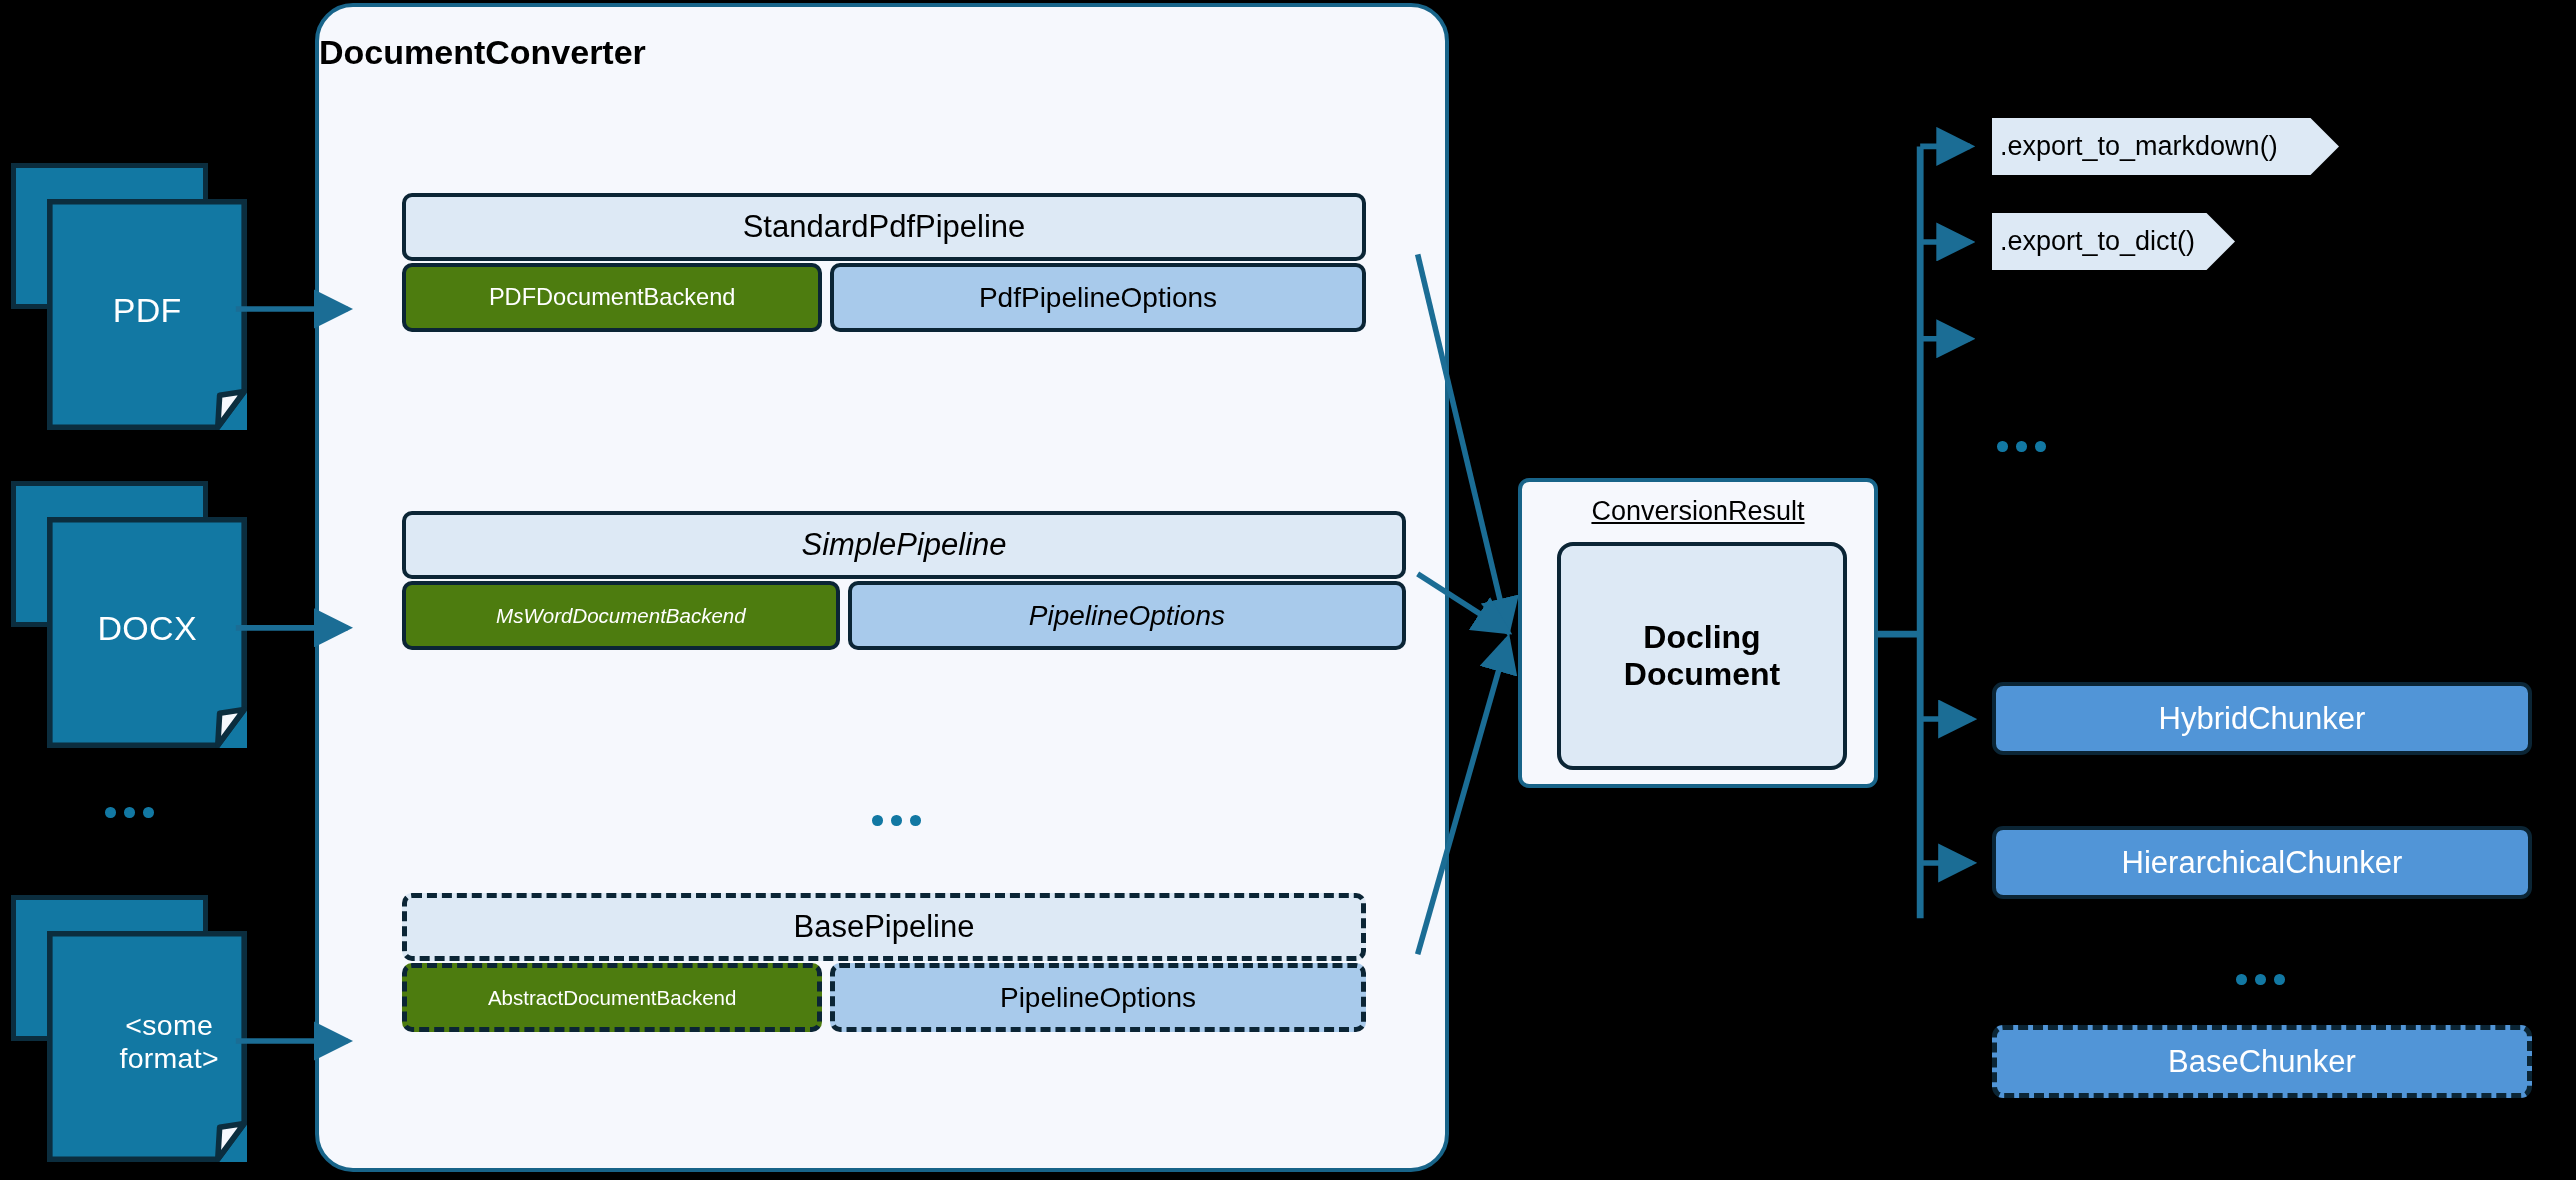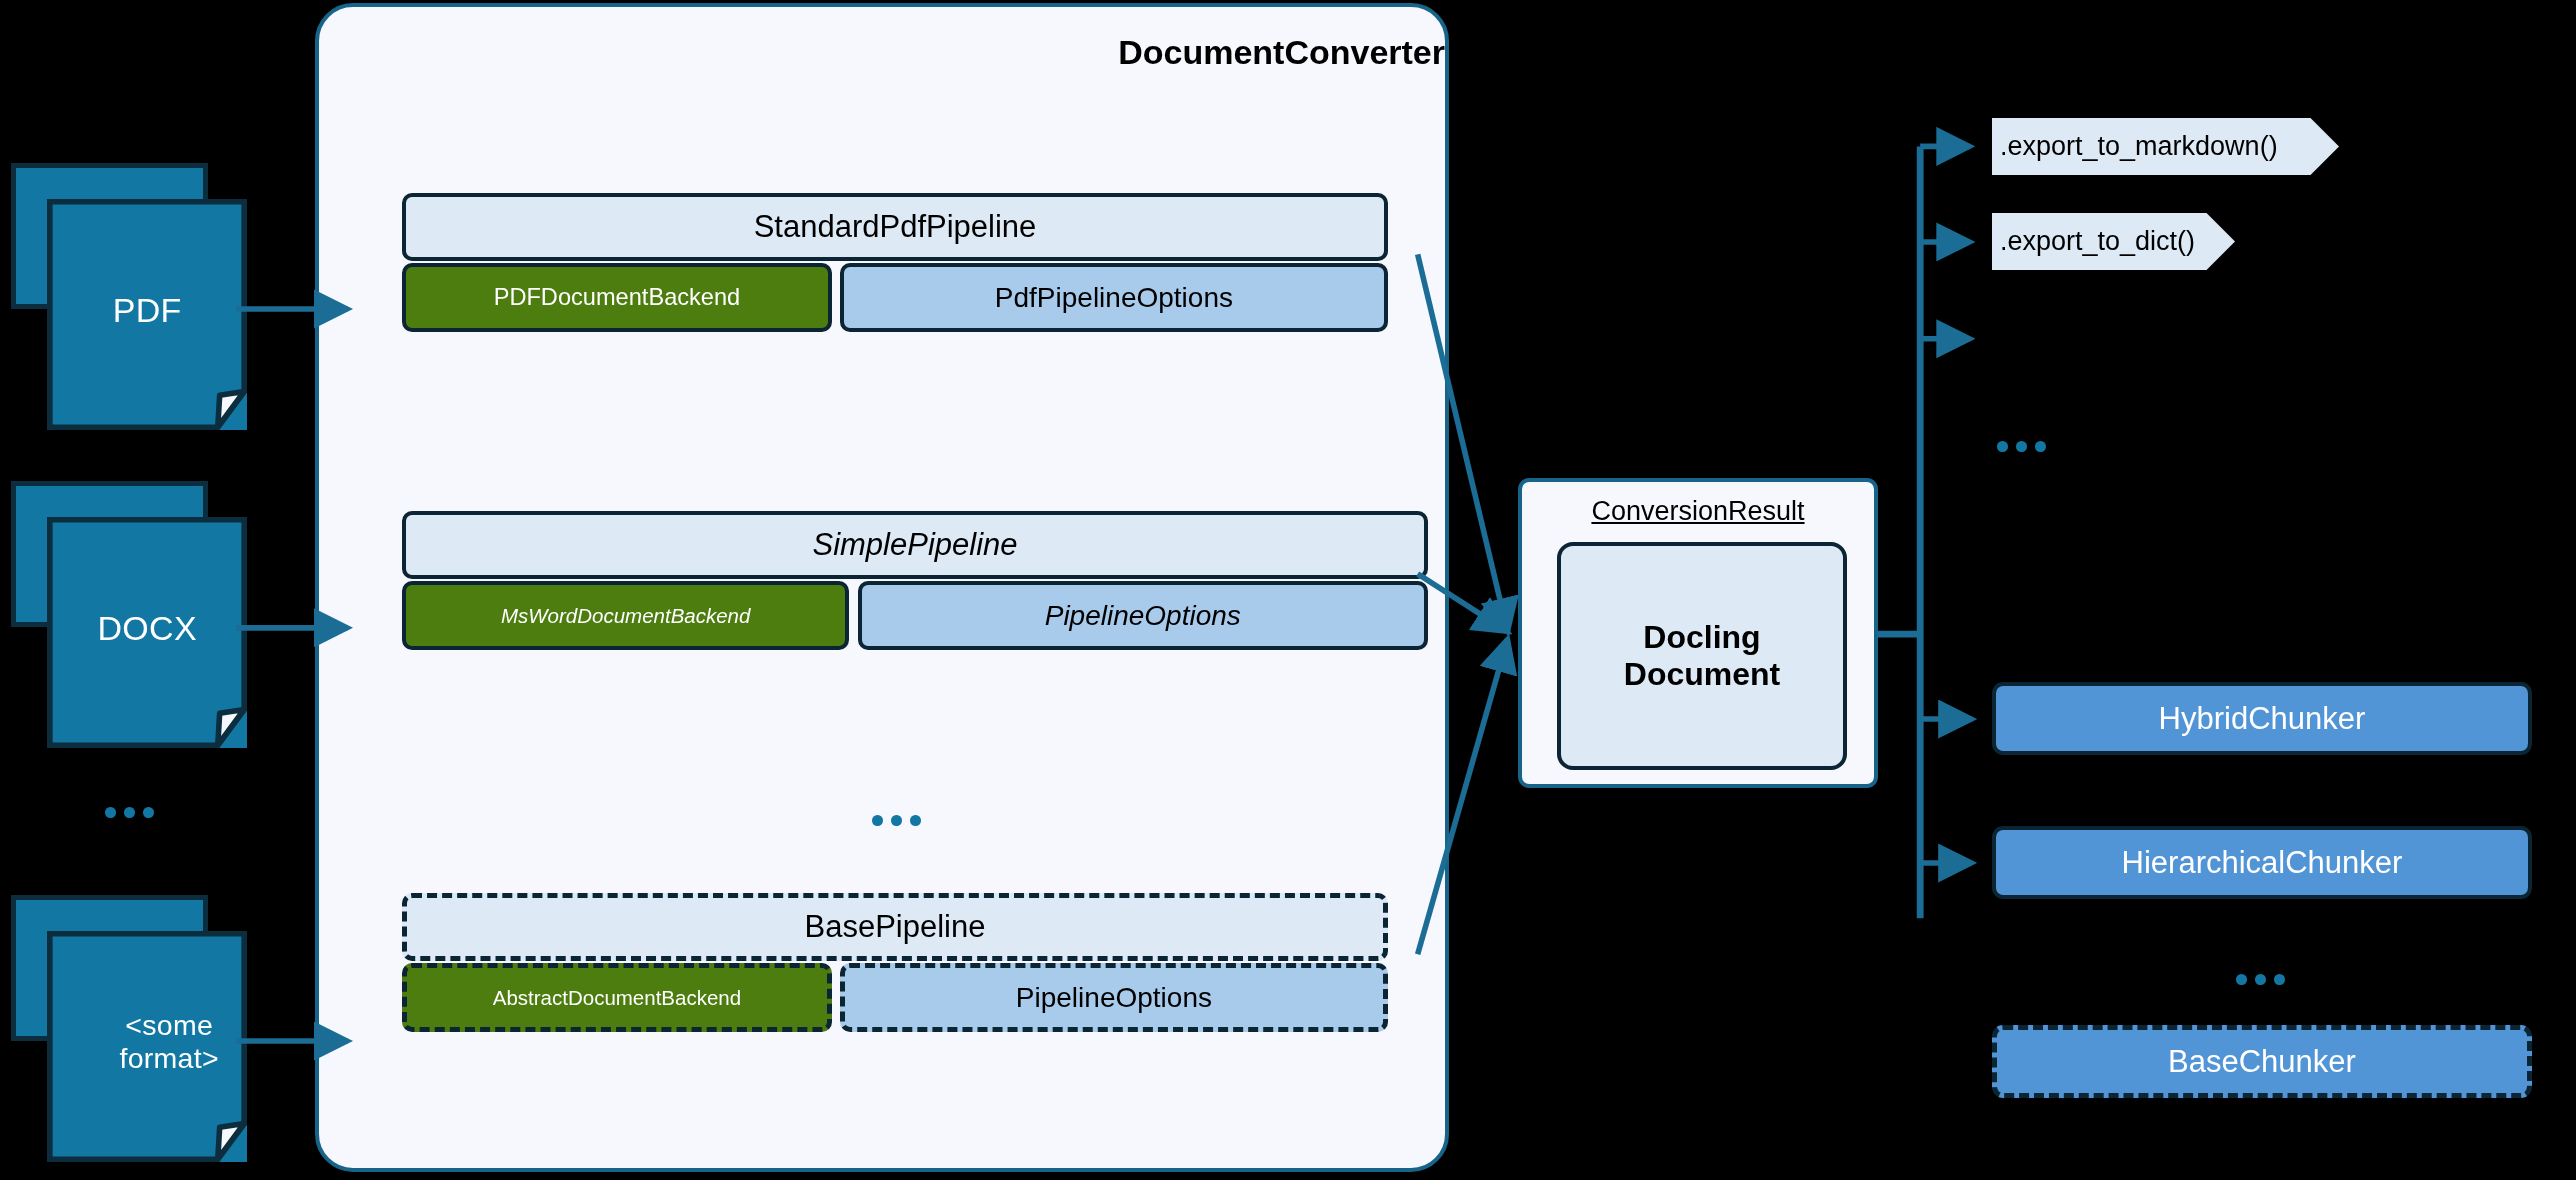--- a/index.html
+++ b/index.html
@@ -63,28 +63,28 @@
     width: 1134px; height: 1169px;
     background: #f6f8fd;
     border: 4.3px solid #186489;
     border-radius: 38px;
     box-sizing: border-box;
   }
   #converter-title {
     position: absolute;
     left: 0; top: 26px;
     width: 100%;
-    text-align: right;
+    text-align: left;
     font-size: 34px;
     font-weight: bold;
     color: #000000;
   }
 
   
-  .pipeline-group { position: absolute; padding-left: 22px; }
+  .pipeline-group { position: absolute; }
   .pipe-head {
     position: absolute;
     left: 0; top: 0;
     width: 100%;
     height: 68px;
     background: #dde9f5;
     border: 4.3px solid #0b2535;
     border-radius: 10px;
     box-sizing: border-box;
     display: flex; align-items: center; justify-content: center;

